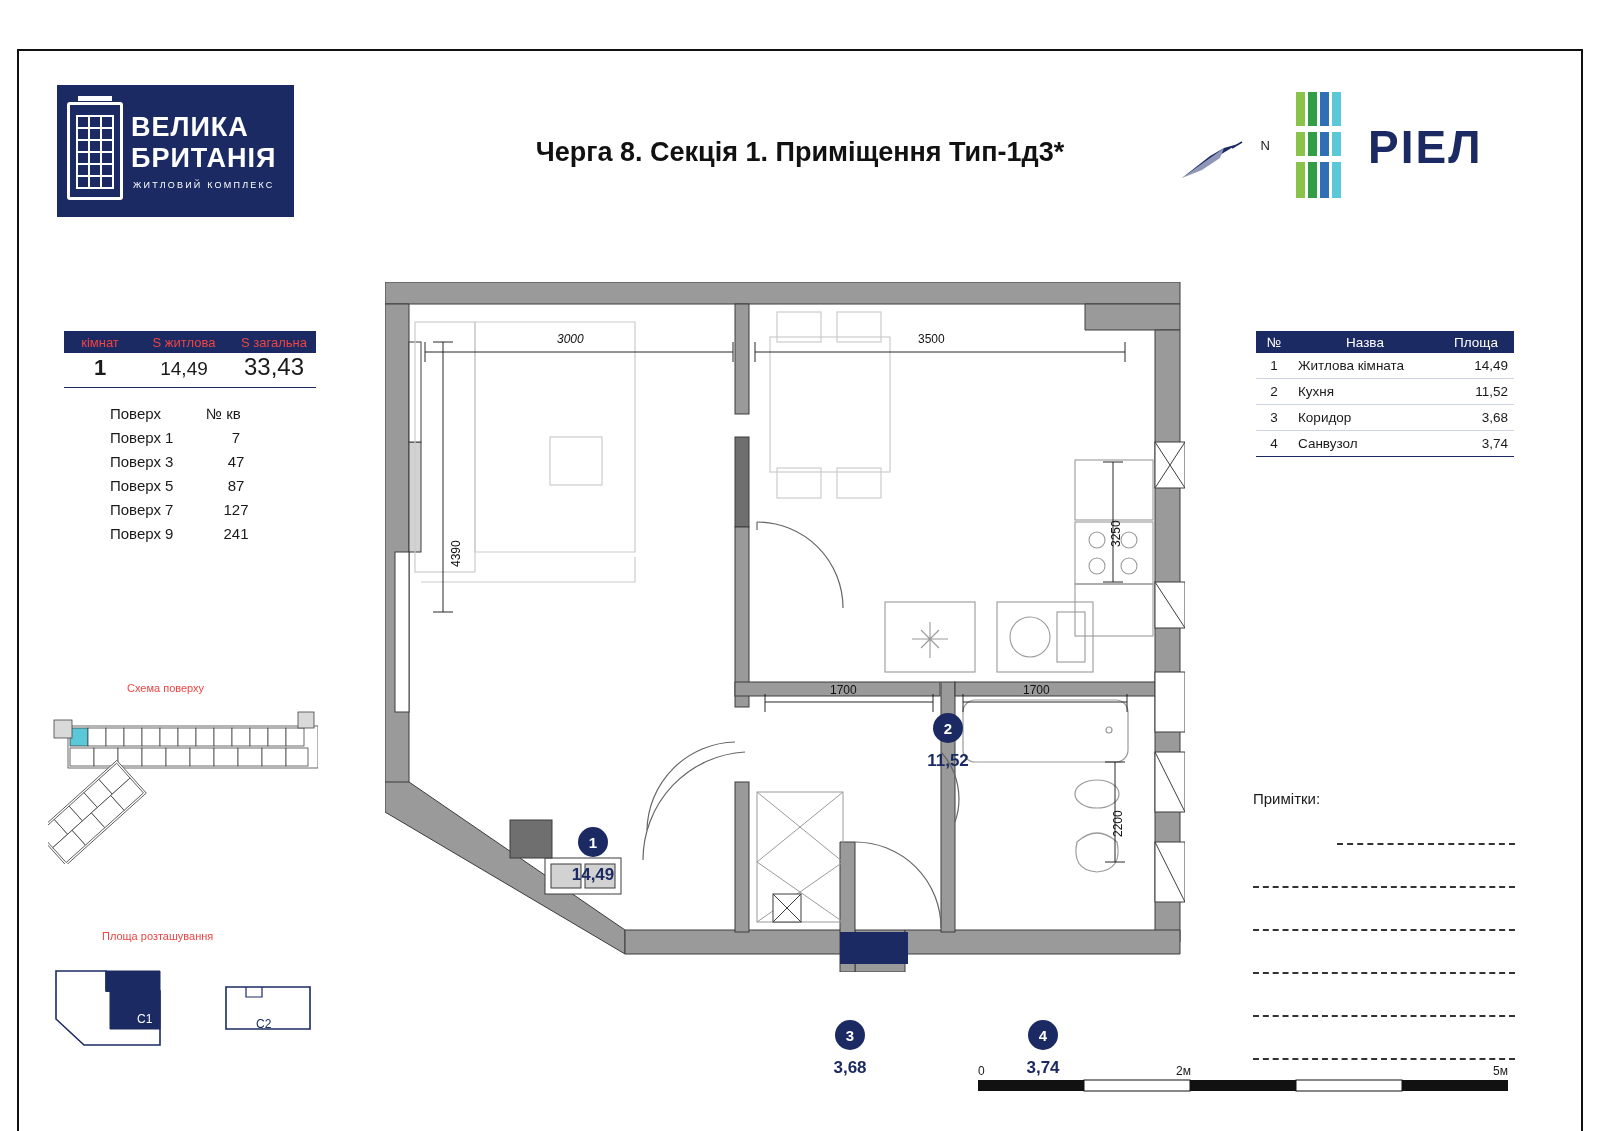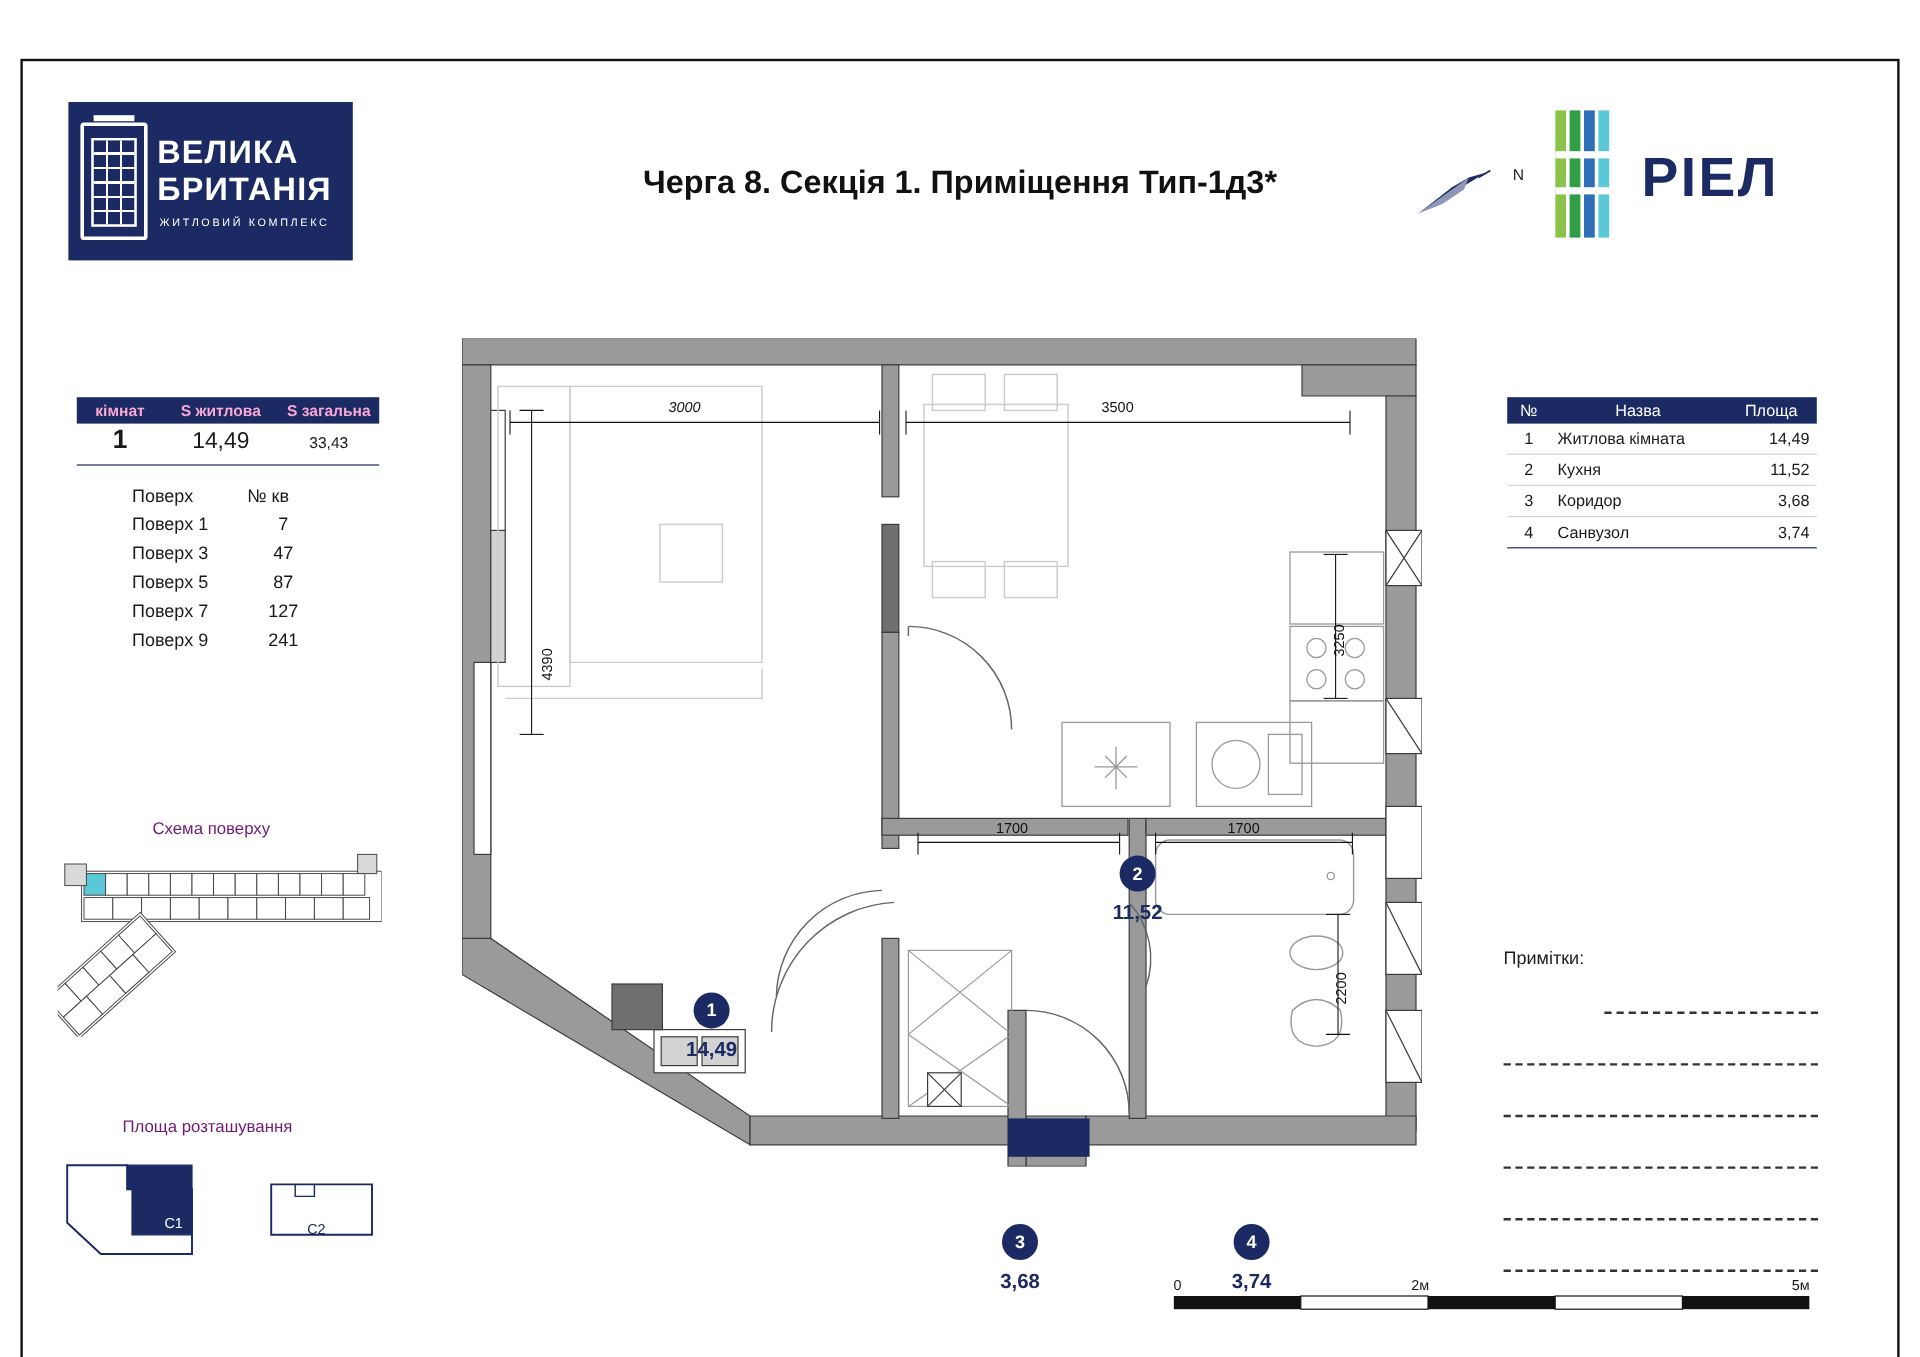--- a/index.html
+++ b/index.html
@@ -136,40 +136,39 @@
 
   
   .rooms-table {
     position: absolute;
     left: 64px;
     top: 299px;
     width: 252px;
   }
   .rooms-head {
     background: #1b2a63;
-    color: #f9a8d4;
+    color: #ef4444;
     display: flex;
     font-size: 13px;
     height: 22px;
     align-items: center;
-    font-weight: bold;
   }
   .rooms-head div { text-align: center; }
   .rh1 { width: 72px; }
   .rh2 { width: 96px; }
   .rh3 { width: 84px; }
   .rooms-body {
     display: flex;
     align-items: baseline;
     height: 34px;
     border-bottom: 1px solid #1b2a63;
   }
   .rooms-body .c1 { width: 72px; text-align: center; font-size: 22px; font-weight: bold; }
   .rooms-body .c2 { width: 96px; text-align: center; font-size: 19px; }
-  .rooms-body .c3 { width: 84px; text-align: center; font-size: 13px; }
+  .rooms-body .c3 { width: 84px; text-align: center; font-size: 24px; }
 
   .floors {
     position: absolute;
     left: 110px;
     top: 373px;
     font-size: 15px;
   }
   .floors .fhead {
     display: flex;
     margin-bottom: 4px;
@@ -179,22 +178,22 @@
   .floors .frow {
     display: flex;
     line-height: 24px;
   }
   .floors .frow .a { width: 96px; }
   .floors .frow .b { width: 60px; text-align: center; }
 
   
   .scheme-caption {
     position: absolute;
-    font-size: 14px;
-    color: #701a75;
+    font-size: 11px;
+    color: #ef4444;
   }
   #floor-scheme-caption { left: 127px; top: 650px; }
   #location-scheme-caption { left: 102px; top: 898px; }
 
   .floor-scheme {
     position: absolute;
     left: 48px;
     top: 672px;
     width: 270px;
     height: 160px;

